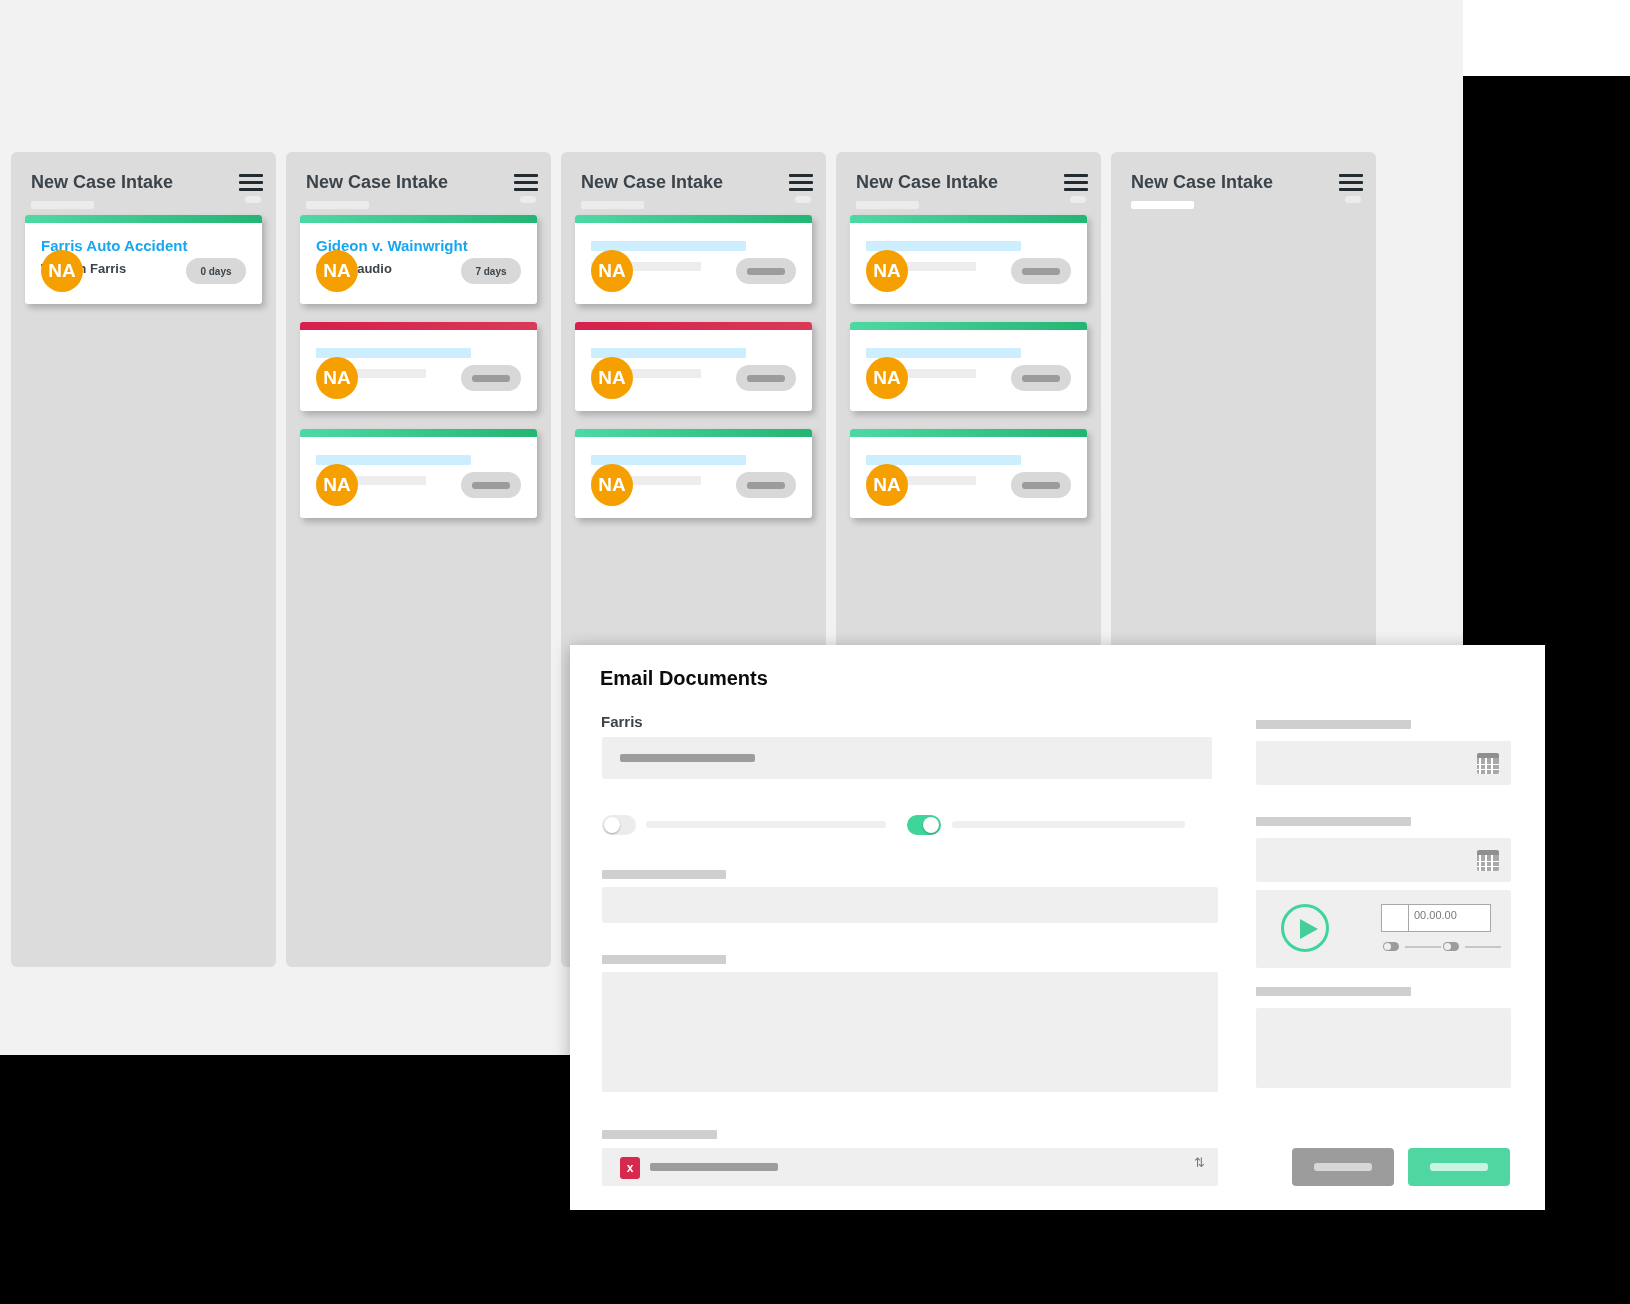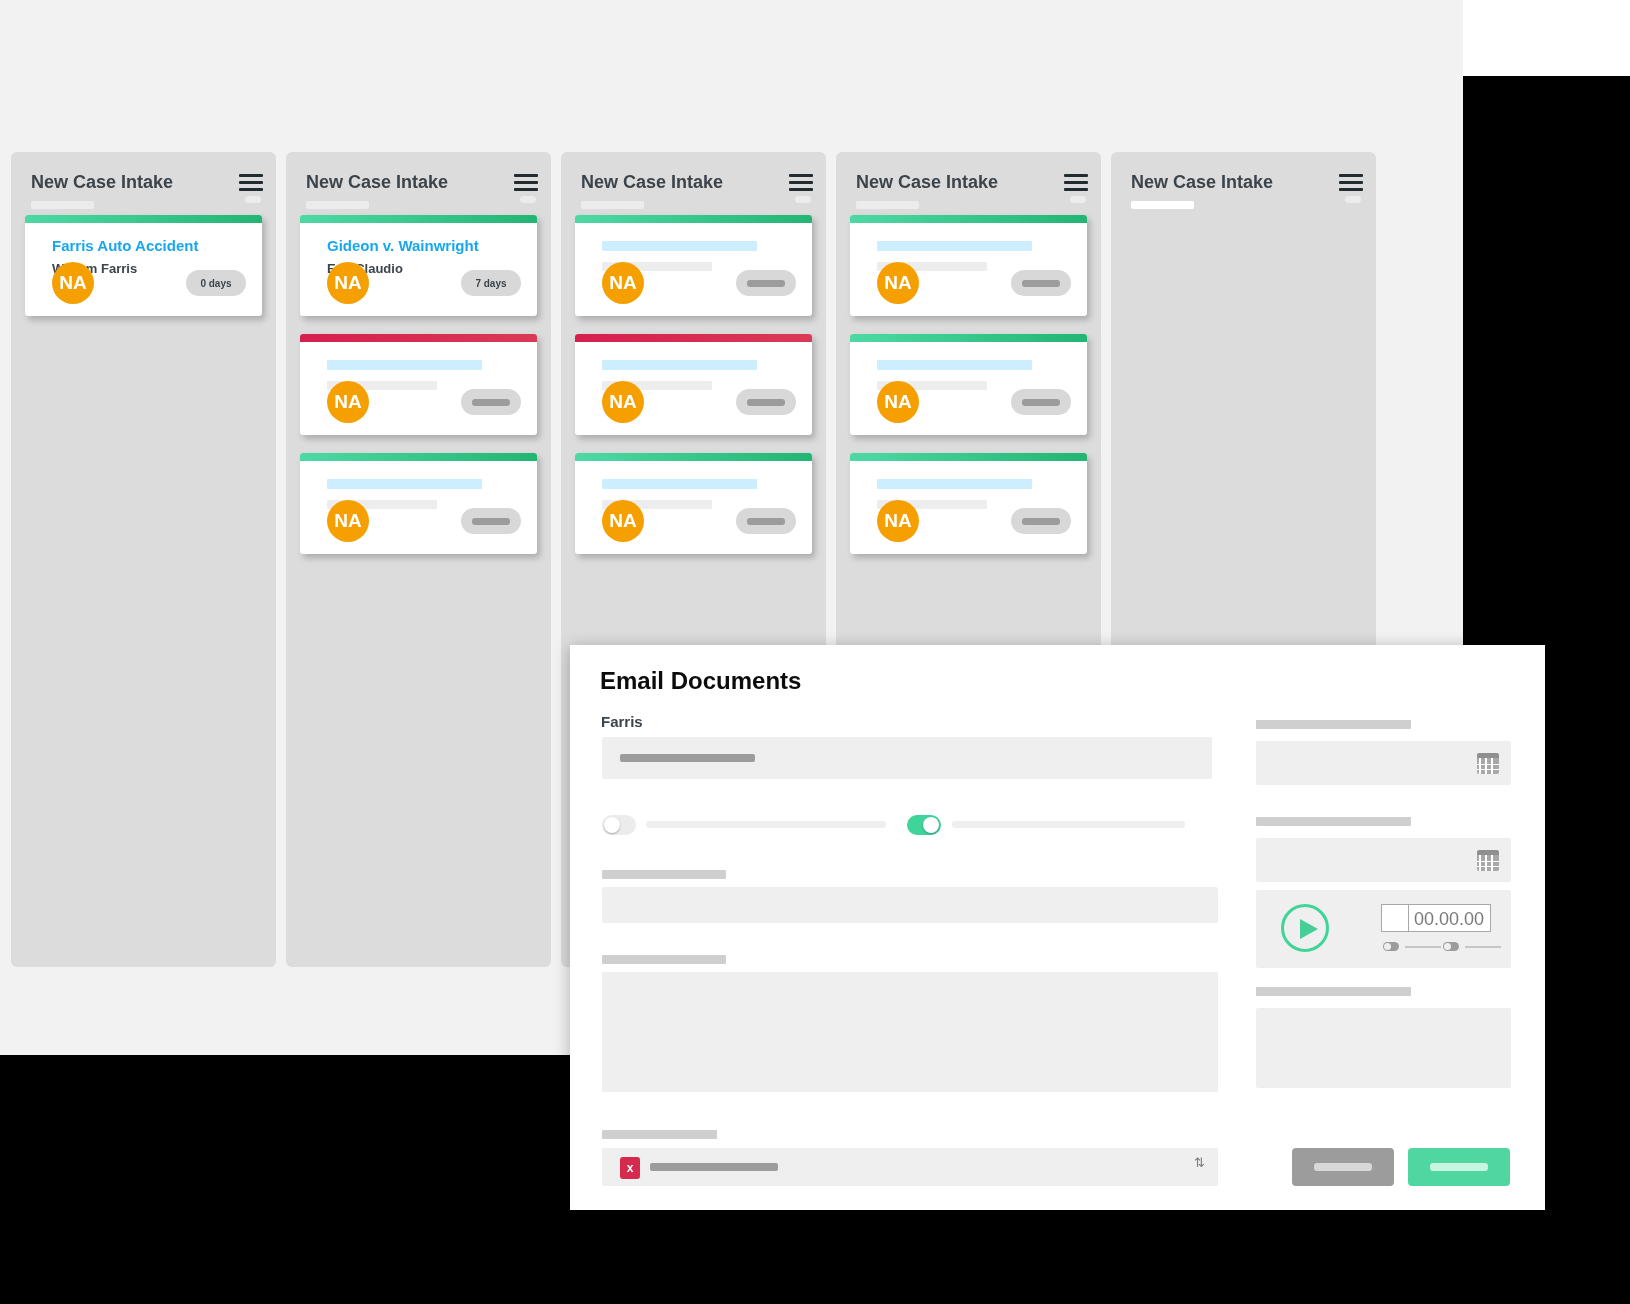--- a/index.html
+++ b/index.html
@@ -65,21 +65,21 @@
   
   .card{
     position:relative;margin:0 14px 18px 14px;width:237px;
     background:#ffffff;border-radius:3px;
     box-shadow:3px 4px 6px rgba(0,0,0,.22);
     overflow:hidden;
   }
   .card-bar{height:8px;width:100%;}
   .bar-green{background:linear-gradient(90deg,#4ed9a4,#23b573);}
   .bar-red{background:linear-gradient(90deg,#d61f4e,#d93a56);}
-  .card-body{padding:14px 16px 16px 16px;height:93px;box-sizing:border-box;position:relative;margin-left:11px;}
+  .card-body{padding:14px 16px 16px 16px;height:81px;box-sizing:border-box;position:relative;}
   .card-title{
     font-size:15px;font-weight:bold;color:#17a7f0;margin:0 0 7px 0;
   }
   .card-sub{font-size:13px;font-weight:bold;color:#3b444b;}
   .ph-title{width:155px;height:10px;background:#cceeff;border-radius:1px;margin:4px 0 11px 0;}
   .ph-sub{width:110px;height:9px;background:#ededed;border-radius:1px;}
   .avatar{
     position:absolute;left:16px;bottom:12px;width:42px;height:42px;border-radius:50%;
     background:#f5a000;color:#ffffff;font-size:19px;font-weight:bold;
     display:flex;align-items:center;justify-content:center;
@@ -92,21 +92,21 @@
   }
   .badge.ph{padding:0;}
   .badge.ph span{display:block;width:38px;height:7px;background:#9c9c9c;border-radius:3px;}
 
   
   #modal{
     position:absolute;left:570px;top:645px;width:975px;height:565px;
     background:#ffffff;box-shadow:0 3px 16px rgba(0,0,0,.28);
   }
   #modal-title{
-    position:absolute;left:30px;top:22px;font-size:24px;font-weight:bold;color:#0c0c0c;
+    position:absolute;left:30px;top:22px;font-size:20px;font-weight:bold;color:#0c0c0c;
   }
   #subject-label{
     position:absolute;left:31px;top:68px;font-size:15px;font-weight:bold;color:#3b444b;
   }
   .field{background:#efefef;border-radius:2px;position:absolute;}
   #subject-field{left:32px;top:92px;width:610px;height:42px;}
   .inner-bar{position:absolute;background:#9c9c9c;border-radius:2px;}
   #subject-val{left:18px;top:17px;width:135px;height:8px;}
 
   .toggle{position:absolute;width:34px;height:20px;border-radius:10px;cursor:pointer;}
@@ -160,21 +160,21 @@
   }
   #play-btn .tri{
     position:absolute;left:16px;top:12px;width:0;height:0;
     border-left:18px solid #45cf98;border-top:10px solid transparent;border-bottom:10px solid transparent;
   }
   #time-box{
     position:absolute;left:125px;top:14px;width:110px;height:28px;
     border:1px solid #a8a8a8;background:#ffffff;box-sizing:border-box;
   }
   #time-spacer{position:absolute;left:0;top:0;width:26px;height:26px;border-right:1px solid #a8a8a8;}
-  #time-val{position:absolute;left:32px;top:4px;font-size:18px;color:#7a7a7a;}
+  #time-val{position:absolute;left:32px;top:4px;font-size:11px;color:#7a7a7a;}
   .mini-slider{position:absolute;top:52px;}
   .mini-toggle{width:16px;height:9px;border-radius:5px;background:#9c9c9c;position:relative;}
   .mini-toggle .mk{position:absolute;left:1px;top:1px;width:7px;height:7px;border-radius:50%;background:#efefef;}
   .mini-line{position:absolute;left:22px;top:4px;width:36px;height:2px;background:#c6c6c6;}
   #mini-1{left:127px;}
   #mini-2{left:187px;}
   #r-lbl-3{left:686px;top:342px;width:155px;}
   #r-field-3{left:686px;top:363px;width:255px;height:80px;}
 
   .mbtn{position:absolute;top:503px;height:38px;border-radius:4px;cursor:pointer;border:none;}

